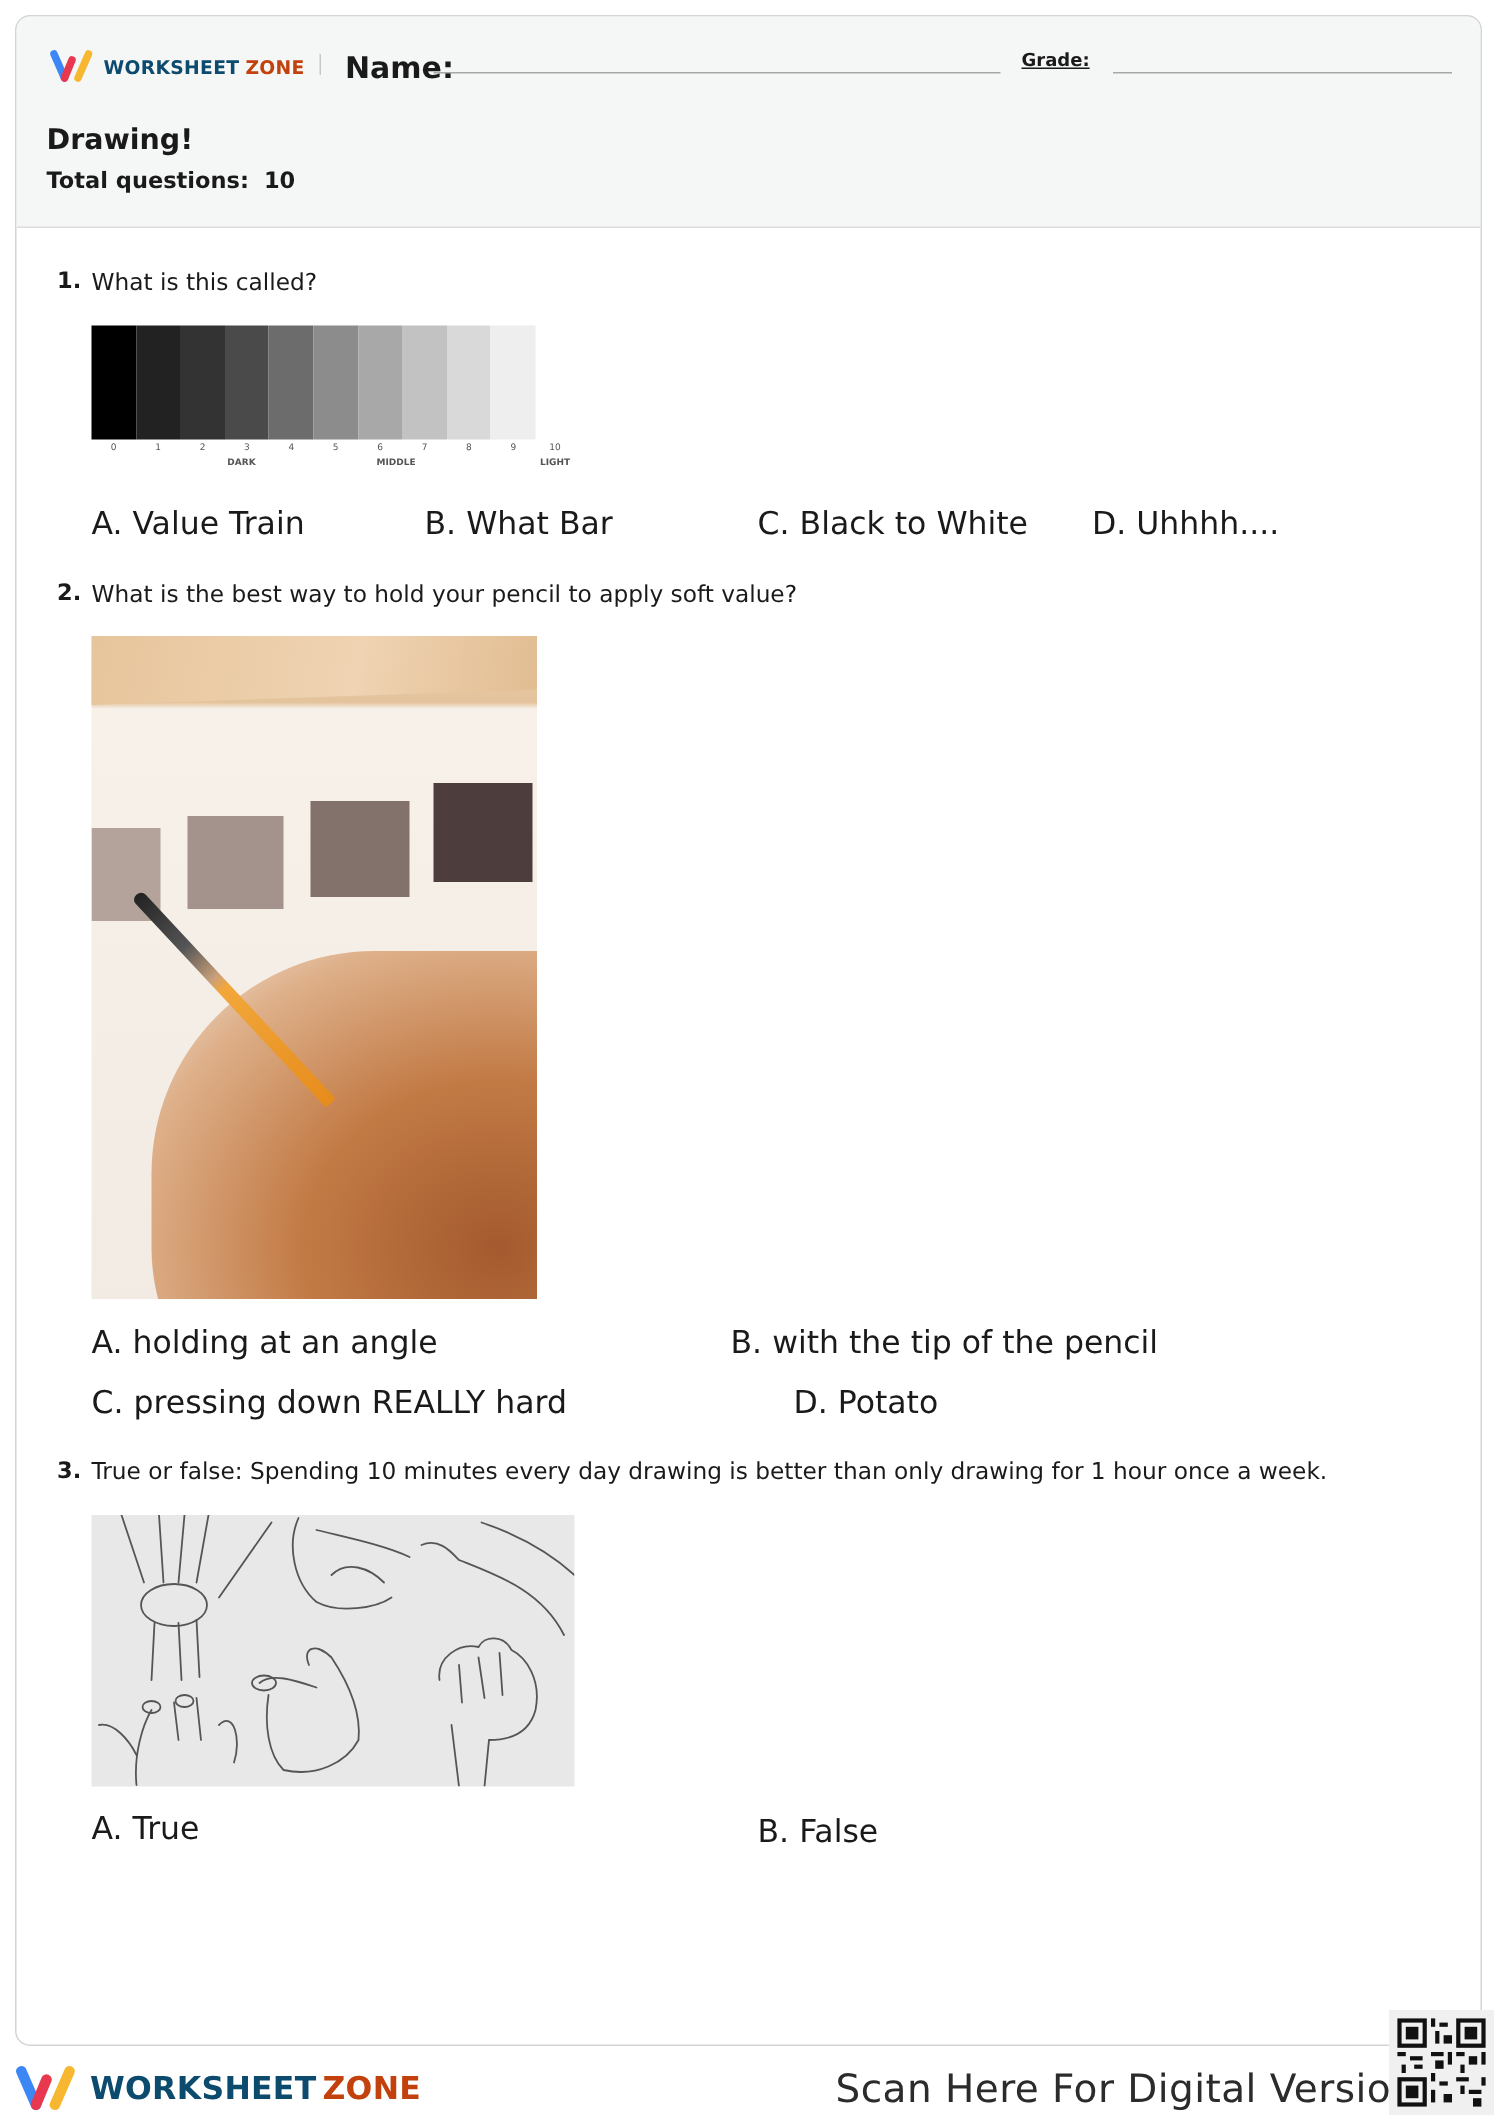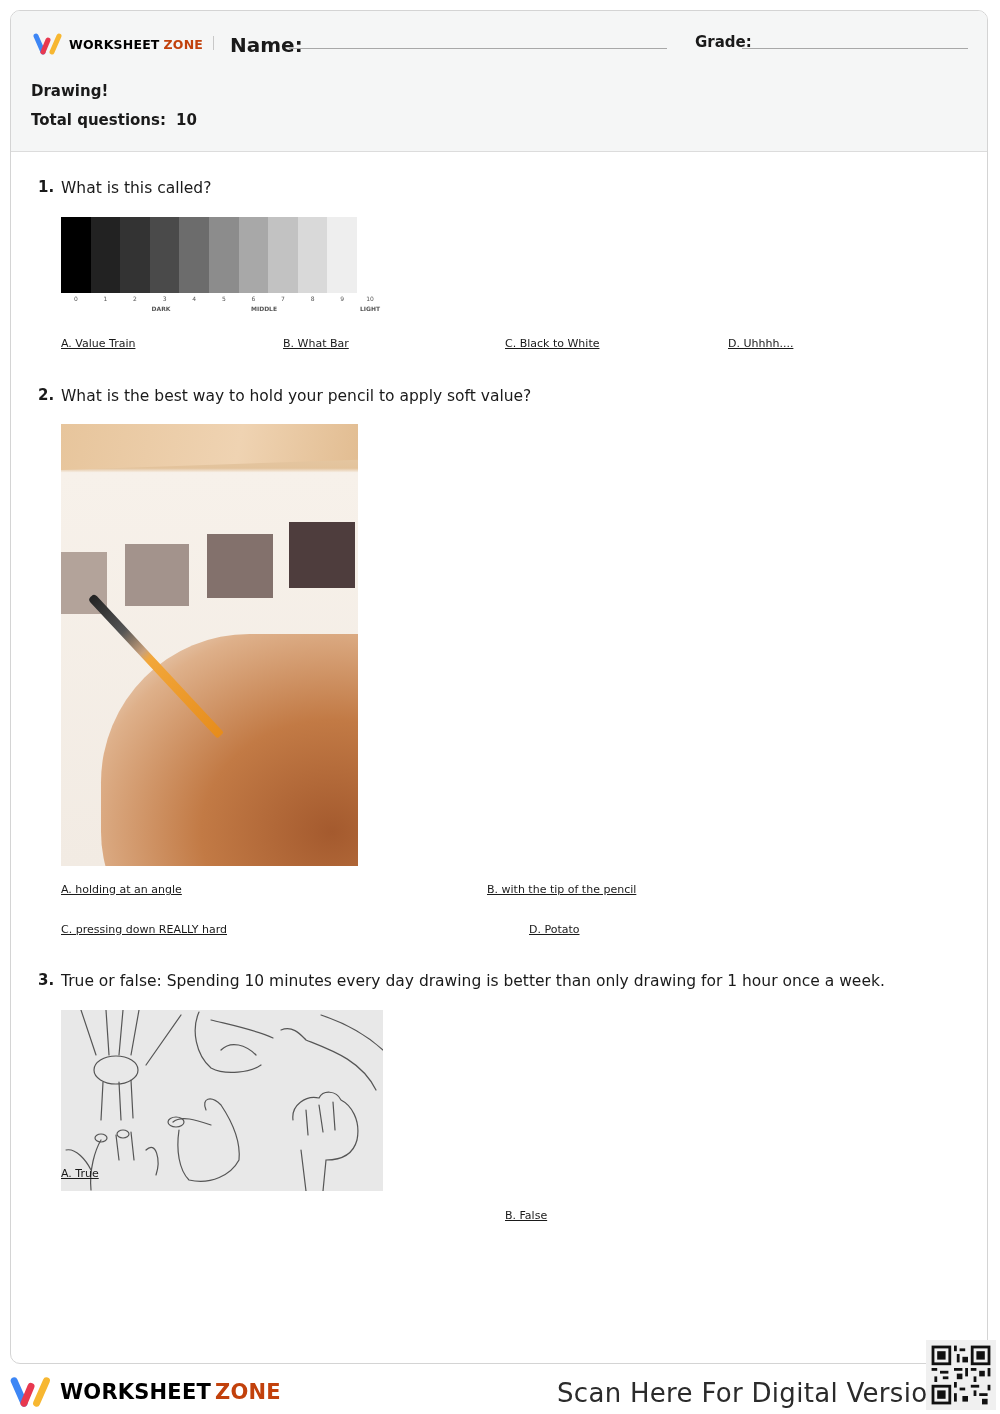--- a/index.html
+++ b/index.html
@@ -4,34 +4,34 @@
 <style>
   html, body { margin:0; padding:0; background:#ffffff; }
   body { width:1000px; height:1414px; position:relative; overflow:hidden;
          font-family:"DejaVu Sans", "Liberation Sans", sans-serif; color:#1a1a1a; }
   .sheet { position:absolute; left:10px; top:10px; width:978px; height:1354px;
            border:1px solid #d4d4d4; border-radius:10px; box-sizing:border-box; overflow:hidden; background:#fff; }
   .header { position:absolute; left:0; top:0; width:100%; height:140px; background:#f5f6f6;
             border-bottom:1px solid #dcdcdc; }
   .logo { position:absolute; left:22px; top:22px; display:flex; align-items:center; }
   .logo-text { font-size:12.5px; font-weight:bold; letter-spacing:0.2px; margin-left:6px; }
-  .logo-text .w { color:#000000; }
+  .logo-text .w { color:#0c4a6e; }
   .logo-text .z { color:#c2410c; margin-left:4px; }
   .sep { position:absolute; left:202px; top:25px; width:1px; height:14px; background:#c8c8c8; }
   .name-label { position:absolute; left:219px; top:22px; font-size:20px; font-weight:bold; }
   .name-line { position:absolute; left:278px; top:37px; width:378px; height:1px; background:#a8a8a8; }
-  .grade-label { position:absolute; left:684px; top:22px; font-size:15px; font-weight:bold; }
+  .grade-label { position:absolute; left:670px; top:22px; font-size:12px; font-weight:bold;text-decoration:underline; }
   .grade-line { position:absolute; left:731px; top:37px; width:226px; height:1px; background:#a8a8a8; }
-  .title { position:absolute; left:20px; top:71px; font-size:15px; font-weight:bold; }
+  .title { position:absolute; left:20px; top:71px; font-size:19px; font-weight:bold; }
   .total { position:absolute; left:20px; top:100px; font-size:15px; font-weight:bold; }
   .total .num { margin-left:10px; }
 
   .q-num { position:absolute; font-size:15px; font-weight:bold; }
   .q-text { position:absolute; font-size:15.5px; }
-  .opt { position:absolute; font-size:11px;text-decoration:underline; }
+  .opt { position:absolute; font-size:21px; }
 
   
   .vscale { position:absolute; left:50px; top:206px; width:330px; height:100px; }
   .vcells { position:absolute; left:0; top:0; width:296px; height:76px; display:flex; }
   .vcell { flex:1; height:100%; }
   .vticks { position:absolute; left:0; top:78px; width:330px; height:10px; font-size:6px; color:#555; }
   .vtick { position:absolute; transform:translateX(-50%); }
   .vlabel { position:absolute; top:88px; font-size:6px; font-weight:bold; color:#555; transform:translateX(-50%); }
 
   
@@ -152,21 +152,21 @@
           <ellipse cx="62" cy="124" rx="6" ry="4"></ellipse>
 
         <path d="M112 112 C120 105 135 110 150 115 M118 120 C115 140 118 160 128 170 C150 175 170 165 178 150 C180 130 170 110 160 95 C150 85 140 88 145 100"></path>
         <ellipse cx="115" cy="112" rx="8" ry="5"></ellipse>
 
         <path d="M232 110 C230 95 245 85 258 88 C262 80 275 80 280 90 C290 95 300 110 296 130 C292 145 280 150 265 150 L262 181 M240 140 L245 181"></path>
         <path d="M245 100 L247 125 M258 95 L262 122 M272 92 L274 120"></path>
       </g>
     </svg>
   </div>
-  <div class="opt" style="left:50px;top:1156px;">A. True</div>
+  <div class="opt" style="left:50px;top:1196px;">A. True</div>
   <div class="opt" style="left:494px;top:1198px;">B. False</div>
 </div>
 
 <div class="footer-logo">
   <svg width="42" height="32" viewBox="0 0 30 22">
     <path d="M3 3 L10 19" stroke="#3d86f5" stroke-width="5" stroke-linecap="round" fill="none"></path>
     <path d="M10 19 L15 7" stroke="#e8384f" stroke-width="5" stroke-linecap="round" fill="none"></path>
     <path d="M19 19 L26 3" stroke="#f7b731" stroke-width="5" stroke-linecap="round" fill="none"></path>
   </svg>
   <div class="logo-text">

